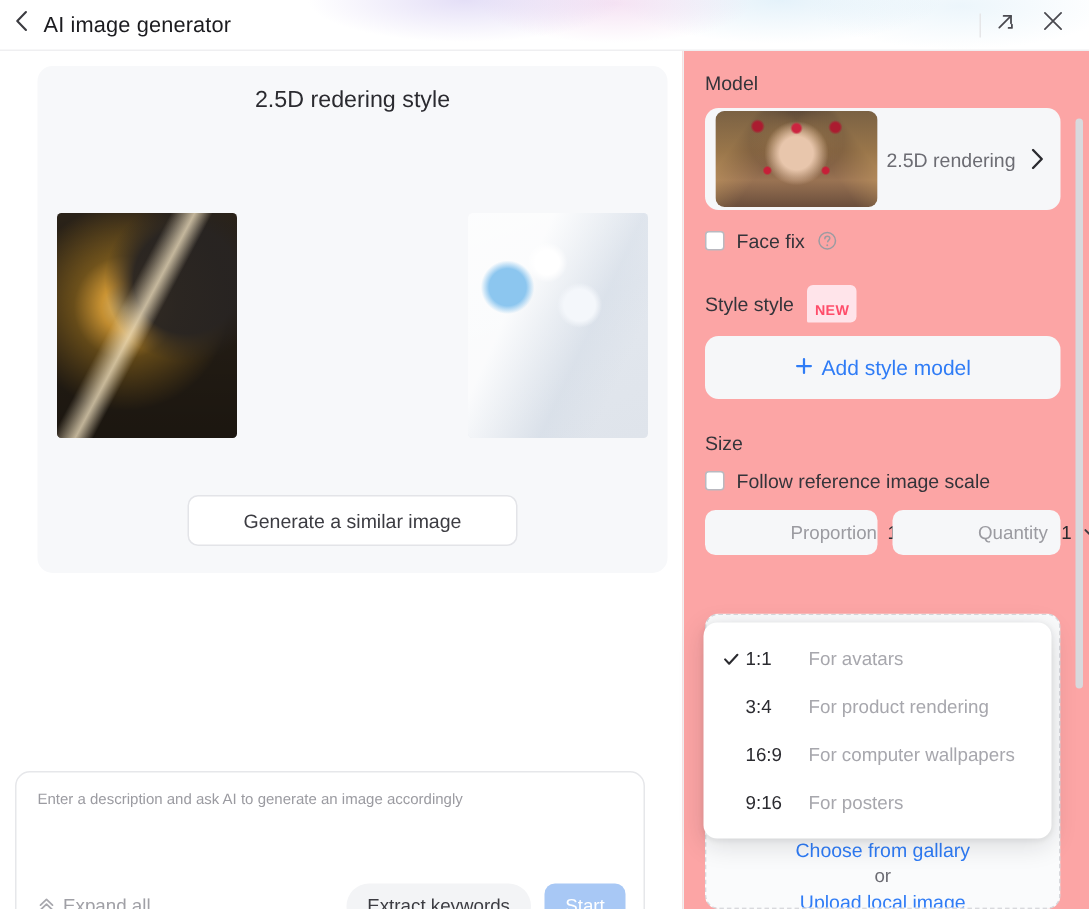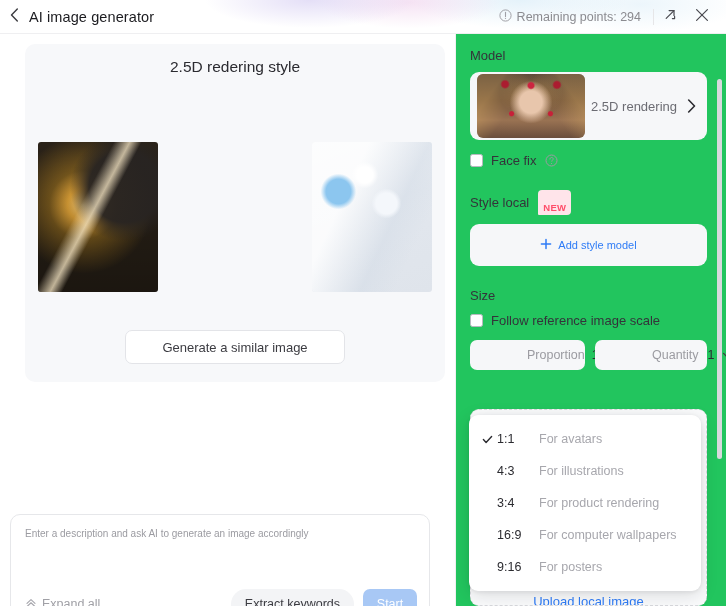--- a/index.html
+++ b/index.html
@@ -157,21 +157,21 @@
   }
   .start-btn {
     height:30px; width:54px; border:none; border-radius:7px;
     background:#a8c8f5; color:#ffffff; font-size:12.5px; cursor:pointer;
     font-family:"Liberation Sans", sans-serif;
   }
 
   
   .right {
     position:absolute; top:34px; left:455px; width:271px; height:572px;
-    background:#22c55e; border-left:1px solid #f0f0f2;
+    background:#fca5a5; border-left:1px solid #f0f0f2;
     padding:0;
   }
   .right-inner { position:absolute; top:0; left:0; width:255px; height:572px; padding:14px 14px 0 14px; }
   .section-label { font-size:13px; color:#34343a; margin-bottom:9px; }
   .model-card {
     width:237px; height:68px; background:#f6f7f9; border-radius:9px;
     display:flex; align-items:center; padding:7px 11px 7px 7px; cursor:pointer;
   }
   .model-thumb {
     width:108px; height:64px; border-radius:6px; flex:none;
@@ -205,21 +205,21 @@
 
   .style-head { display:flex; align-items:center; gap:9px; margin-top:22px; margin-bottom:9px; }
   .badge-new {
     font-size:9.5px; font-weight:bold; color:#ff4d6a;
     background:#ffe4ea; border-radius:4px 4px 4px 1px; padding:12px 5px 2px 5px;
     letter-spacing:0.3px;
   }
   .style-card {
     width:237px; height:42px; background:#f6f7f9; border-radius:9px;
     display:flex; align-items:center; justify-content:center; gap:6px;
-    color:#2f7cf6; font-size:11px; cursor:pointer;
+    color:#2f7cf6; font-size:14px; cursor:pointer;
   }
 
   .size-head { font-size:13px; color:#34343a; margin-top:22px; margin-bottom:10px; }
   .selects { display:flex; gap:10px; margin-top:12px; }
   .select {
     height:30px; background:#f6f7f9; border-radius:7px;
     display:flex; align-items:center; padding:0 9px; gap:7px;
     font-size:12.5px; cursor:pointer;
   }
   .select-label { color:#9b9ba1;margin-left:48px; }
@@ -275,30 +275,20 @@
     <div class="back-btn">
       <span class="chev-left">
         <svg width="9" height="14" viewBox="0 0 9 14">
             <path d="M7.3 1L1.5 7l5.8 6" fill="none" stroke="#3b3b40" stroke-width="1.4" stroke-linecap="round" stroke-linejoin="round"></path>
           </svg>
       </span>
     </div>
     <div class="header-title">AI image generator</div>
 
     <div class="header-right">
-      <div class="points">
-        <span>
-          <svg width="13" height="13" viewBox="0 0 13 13">
-              <circle cx="6.5" cy="6.5" r="5.6" fill="none" stroke="#a0a0a6" stroke-width="1"></circle>
-              <path d="M6.5 3.4v4" stroke="#a0a0a6" stroke-width="1.1" stroke-linecap="round"></path>
-              <circle cx="6.5" cy="9.3" r="0.65" fill="#a0a0a6"></circle>
-            </svg>
-        </span>
-        <span>Remaining points: 294</span>
-      </div>
       <div class="divider-v"></div>
       <div class="icon-btn">
         <span>
           <svg width="15" height="15" viewBox="0 0 15 15">
             <path d="M3.2 11.4L11 3.6" stroke="#4a4a50" stroke-width="1.2" stroke-linecap="round"></path>
             <path d="M6.1 3.6H11v4.9" fill="none" stroke="#4a4a50" stroke-width="1.2" stroke-linecap="round" stroke-linejoin="round"></path>
             <path d="M11.6 9.4v2.2H9.4" fill="none" stroke="#4a4a50" stroke-width="1.2" stroke-linecap="round" stroke-linejoin="round"></path>
           </svg>
         </span>
       </div>
@@ -369,21 +359,21 @@
         <span class="help-icon">
           <svg width="13" height="13" viewBox="0 0 13 13">
               <circle cx="6.5" cy="6.5" r="5.5" fill="none" stroke="#9b9ba1" stroke-width="1"></circle>
               <path d="M4.9 5.1c0-1 .8-1.6 1.7-1.6.9 0 1.6.6 1.6 1.4 0 1.1-1.4 1.2-1.4 2.3" fill="none" stroke="#9b9ba1" stroke-width="1" stroke-linecap="round"></path>
               <circle cx="6.5" cy="9.5" r="0.62" fill="#9b9ba1"></circle>
             </svg>
         </span>
       </div>
 
       <div class="style-head">
-        <span class="section-label" style="margin:0">Style local</span>
+        <span class="section-label" style="margin:0">Style style</span>
         <span class="badge-new">NEW</span>
       </div>
 
       <div class="style-card">
         <span>
           <svg width="12" height="12" viewBox="0 0 12 12">
               <path d="M6 1.4v9.2M1.4 6h9.2" stroke="#2f7cf6" stroke-width="1.5" stroke-linecap="round"></path>
             </svg>
         </span>
         <span>Add style model</span>
@@ -435,25 +425,20 @@
           <span class="dd-check">
             <svg width="11" height="11" viewBox="0 0 11 11">
                 <path d="M1.4 5.6l2.7 2.9L9.6 2.5" fill="none" stroke="#2b2b30" stroke-width="1.4" stroke-linecap="round" stroke-linejoin="round"></path>
               </svg>
           </span>
           <span class="dd-ratio">1:1</span>
           <span class="dd-desc">For avatars</span>
         </div>
         <div class="dd-item">
           <span class="dd-check"></span>
-          <span class="dd-ratio">4:3</span>
-          <span class="dd-desc">For illustrations</span>
-        </div>
-        <div class="dd-item">
-          <span class="dd-check"></span>
           <span class="dd-ratio">3:4</span>
           <span class="dd-desc">For product rendering</span>
         </div>
         <div class="dd-item">
           <span class="dd-check"></span>
           <span class="dd-ratio">16:9</span>
           <span class="dd-desc">For computer wallpapers</span>
         </div>
         <div class="dd-item">
           <span class="dd-check"></span>

